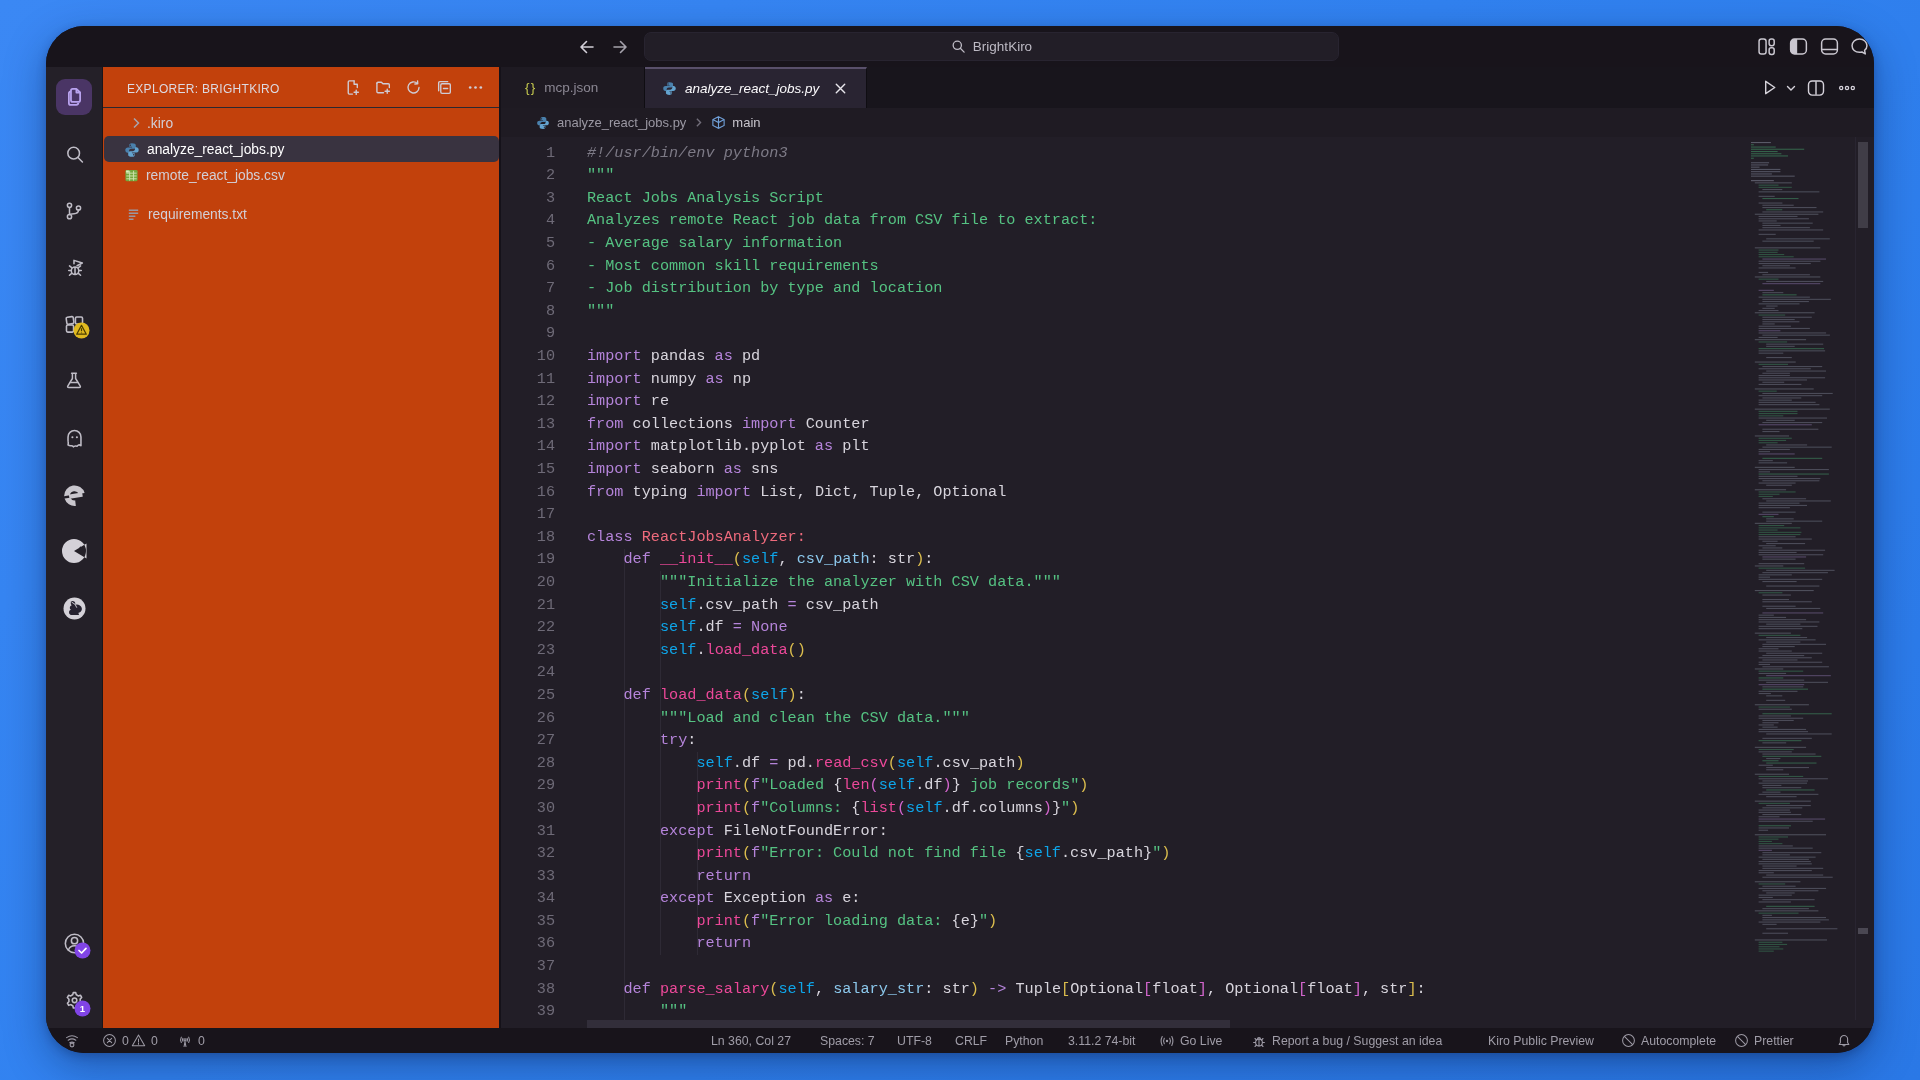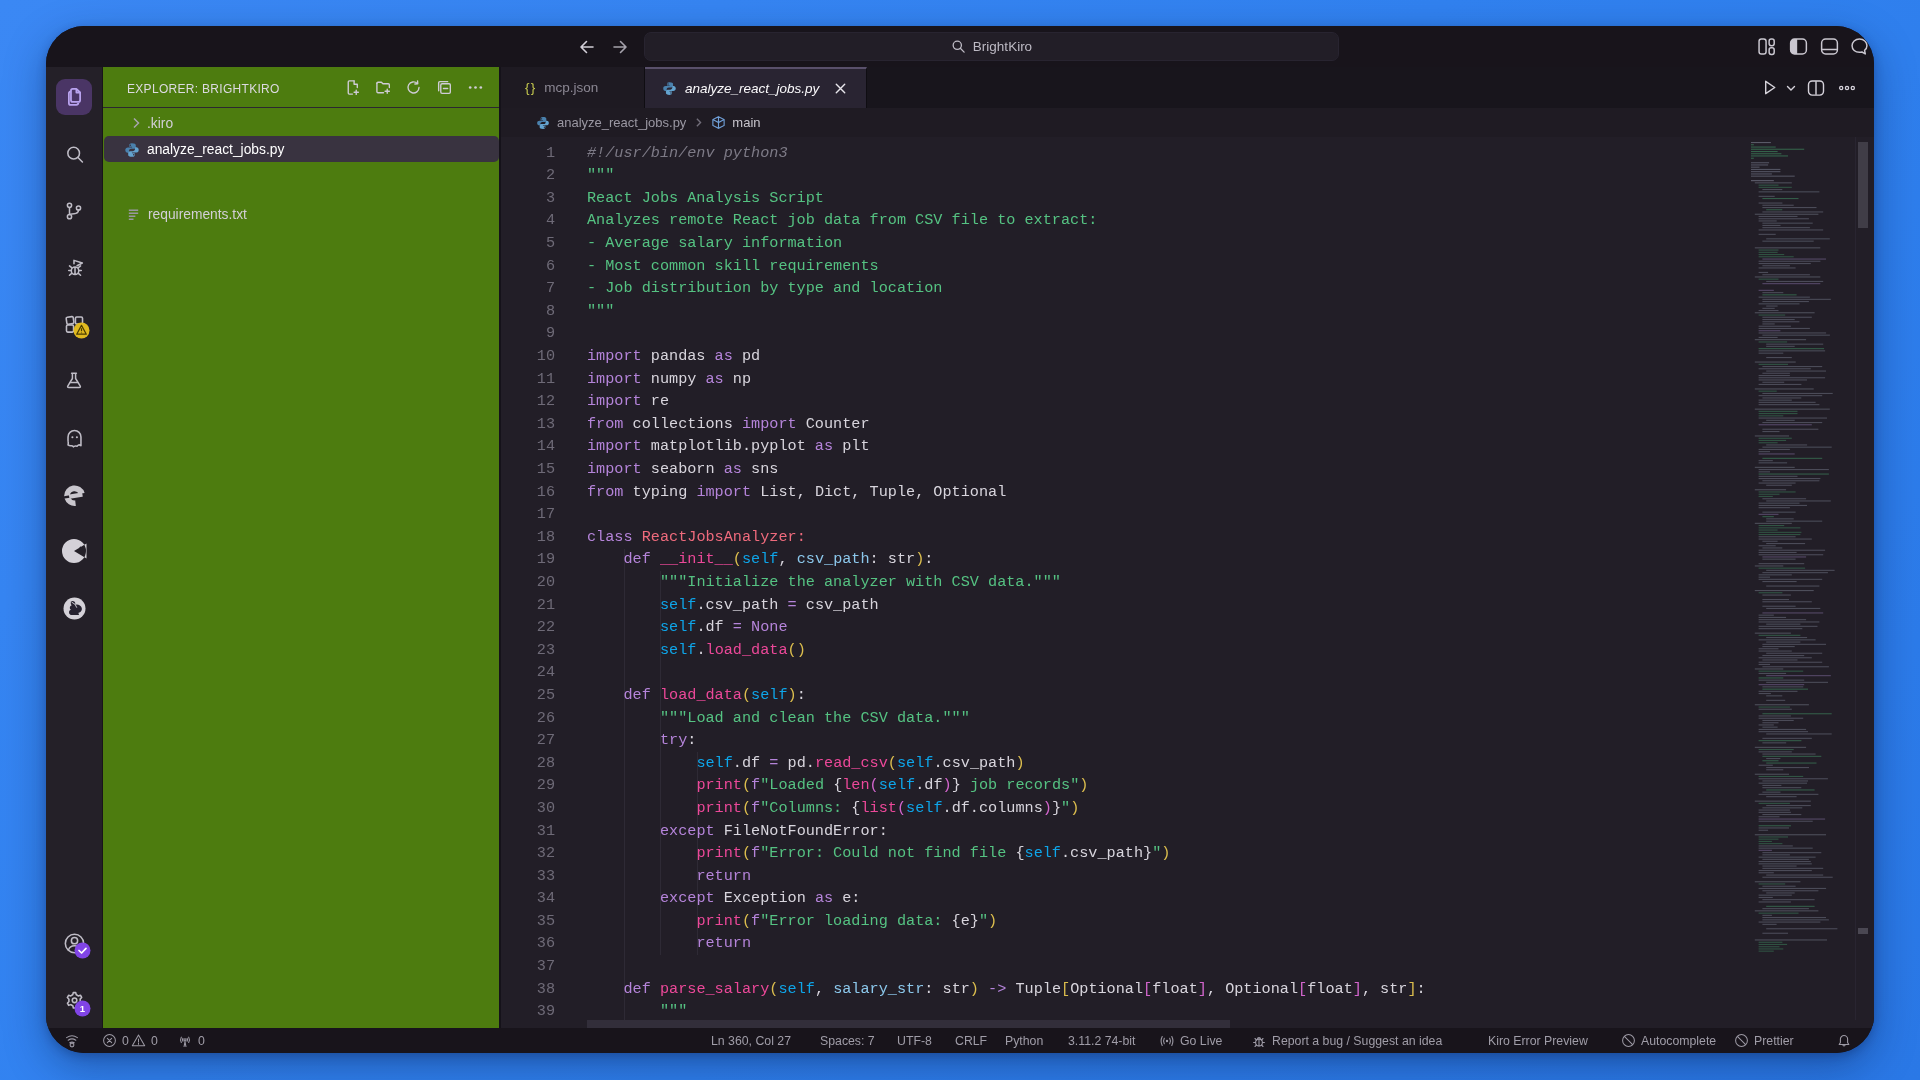--- a/index.html
+++ b/index.html
@@ -19,21 +19,21 @@
   position:absolute; left:598px; top:6px; width:695px; height:29px;
   background:#221e27; border:1px solid #282430; border-radius:7px;
   display:flex; align-items:center; justify-content:center;
   color:#bdbac4; font-size:13.5px;
 }
 .ticon { position:absolute; top:0; height:41px; display:flex; align-items:center; }
 .main { position:absolute; left:0; top:41px; width:100%; height:961px; background:#221e27; }
 .activitybar { position:absolute; left:0; top:0; width:56px; height:961px; background:#242028; }
 .abicon { position:absolute; left:0; width:56px; height:40px; display:flex; align-items:center; justify-content:center; }
 .ab-active { position:absolute; left:10px; top:12px; width:36px; height:36px; background:#4a3565; border-radius:9px; }
-.sidebar { position:absolute; left:56px; top:0; width:397px; height:961px; background:#4d7c0f; border-left:1px solid #191519; }
+.sidebar { position:absolute; left:56px; top:0; width:397px; height:961px; background:#c2410c; border-left:1px solid #191519; }
 .sb-head { position:absolute; left:0; top:0; width:397px; height:41px; border-bottom:1px solid #2b2730; }
 .sb-title { position:absolute; left:24px; top:15px; font-size:12px; color:#dddae2; letter-spacing:.3px; }
 .sbicon { position:absolute; top:0; height:41px; display:flex; align-items:center; color:#cfccd5; }
 .row { position:absolute; left:1px; width:395px; height:26px; display:flex; align-items:center; color:#d2cfd7; font-size:13.8px; }
 .row-sel { position:absolute; left:1px; top:69px; width:395px; height:26px; background:#393340; border-radius:5px; }
 .eddivider { position:absolute; left:453px; top:0; width:2px; height:961px; background:#15121a; }
 .editor { position:absolute; left:455px; top:0; width:1373px; height:961px; background:#221e27; }
 .tabbar { position:absolute; left:0; top:0; width:1373px; height:41px; background:#18151c; }
 .tab1 { position:absolute; left:0; top:0; width:144px; height:41px; background:#1e1a22; border-right:1px solid #0f0d12; display:flex; align-items:center; color:#8b8793; font-size:13.5px; }
 .tab2 { position:absolute; left:144px; top:0; width:222px; height:41px; background:#292432; border-right:1px solid #0f0d12; border-top:2px solid #59506b; display:flex; align-items:center; color:#fbfafc; font-size:13.5px; font-style:italic; }
@@ -254,20 +254,30 @@
         <span style="margin-left:3px;">.kiro</span>
       </div>
       <div class="row" style="top:69.5px; color:#ffffff;">
         <span style="margin-left:20px; display:flex;">
             <svg class="ic" width="16" height="16" viewBox="0 0 16 16">
               <path d="M7.9 1.2 C5.6 1.2 5.3 2.3 5.3 3.1 V4.8 H8.1 V5.4 H3.9 C2.5 5.4 1.3 6.2 1.3 8 C1.3 9.8 2.4 10.7 3.6 10.7 H5 V9 C5 7.7 6 6.8 7.3 6.8 H10 C11 6.8 11.8 6 11.8 4.9 V3.1 C11.8 2 10.7 1.2 7.9 1.2 Z M6.4 2.5 A.67 .67 0 1 1 6.4 3.9 A.67 .67 0 1 1 6.4 2.5 Z" fill="#4a81ad"></path>
               <path d="M8.1 14.8 C10.4 14.8 10.7 13.7 10.7 12.9 V11.2 H7.9 V10.6 H12.1 C13.5 10.6 14.7 9.8 14.7 8 C14.7 6.2 13.6 5.3 12.4 5.3 H11 V7 C11 8.3 10 9.2 8.7 9.2 H6 C5 9.2 4.2 10 4.2 11.1 V12.9 C4.2 14 5.3 14.8 8.1 14.8 Z M9.6 13.5 A.67 .67 0 1 1 9.6 12.1 A.67 .67 0 1 1 9.6 13.5 Z" fill="#63a3cf"></path>
             </svg>
           </span>
         <span style="margin-left:7px;">analyze_react_jobs.py</span>
+      </div>
+      <div class="row" style="top:95.5px;">
+        <span style="margin-left:20px; display:flex;">
+            <svg class="ic" width="15" height="15" viewBox="0 0 16 16">
+              <rect x="1.5" y="2" width="13" height="12" rx="1.5" fill="#74a83e"></rect>
+              <path d="M2.5 5.5 H13.5 M2.5 8.5 H13.5 M2.5 11.5 H13.5 M6 3 V13.5 M10.2 3 V13.5" stroke="#cfe3ae" stroke-width="1"></path>
+              <rect x="2.2" y="2.6" width="3" height="2.3" fill="#ddedc0"></rect>
+            </svg>
+          </span>
+        <span style="margin-left:7px;">remote_react_jobs.csv</span>
       </div>
       <div class="row" style="top:134px;">
         <svg class="ic" width="15" height="15" viewBox="0 0 16 16" fill="none" stroke="#9a97a1" stroke-width="1.6" style="margin-left:22px;">
             <path d="M3 3.5 H13 M3 6.7 H13 M3 9.9 H10 M3 13 H8"></path>
           </svg>
         <span style="margin-left:7px;">requirements.txt</span>
       </div>
     </div>
     <div class="eddivider"></div>
     <div class="editor">
@@ -718,21 +728,21 @@
         <span>Go Live</span>
       </div>
 <div class="st" style="left:1205px;">
         <svg class="ic" width="16" height="16" viewBox="0 0 16 16" stroke="#9c99a4" stroke-width="1.1" fill="none" stroke-linecap="round" stroke-linejoin="round">
           <circle cx="8" cy="9.5" r="3.4"></circle>
           <path d="M8 6.1 V12.9 M5.5 7 L4 5.5 M10.5 7 L12 5.5 M4.6 9.5 H2.6 M11.4 9.5 H13.4 M5.5 12 L4 13.5 M10.5 12 L12 13.5 M6.5 6.3 Q6.5 4.6 8 4.6 Q9.5 4.6 9.5 6.3"></path>
         </svg>
         <span>Report a bug / Suggest an idea</span>
       </div>
 <div class="st" style="left:1442px;">
-        <span>Kiro Error Preview</span>
+        <span>Kiro Public Preview</span>
       </div>
 <div class="st" style="left:1575px;">
         <svg class="ic" width="15" height="15" viewBox="0 0 16 16" stroke="#9c99a4" stroke-width="1.1" fill="none" stroke-linecap="round" stroke-linejoin="round">
           <circle cx="8" cy="8" r="6.3"></circle>
           <path d="M3.6 3.6 L12.4 12.4"></path>
         </svg>
         <span>Autocomplete</span>
       </div>
 <div class="st" style="left:1688px;">
         <svg class="ic" width="15" height="15" viewBox="0 0 16 16" stroke="#9c99a4" stroke-width="1.1" fill="none" stroke-linecap="round" stroke-linejoin="round">

